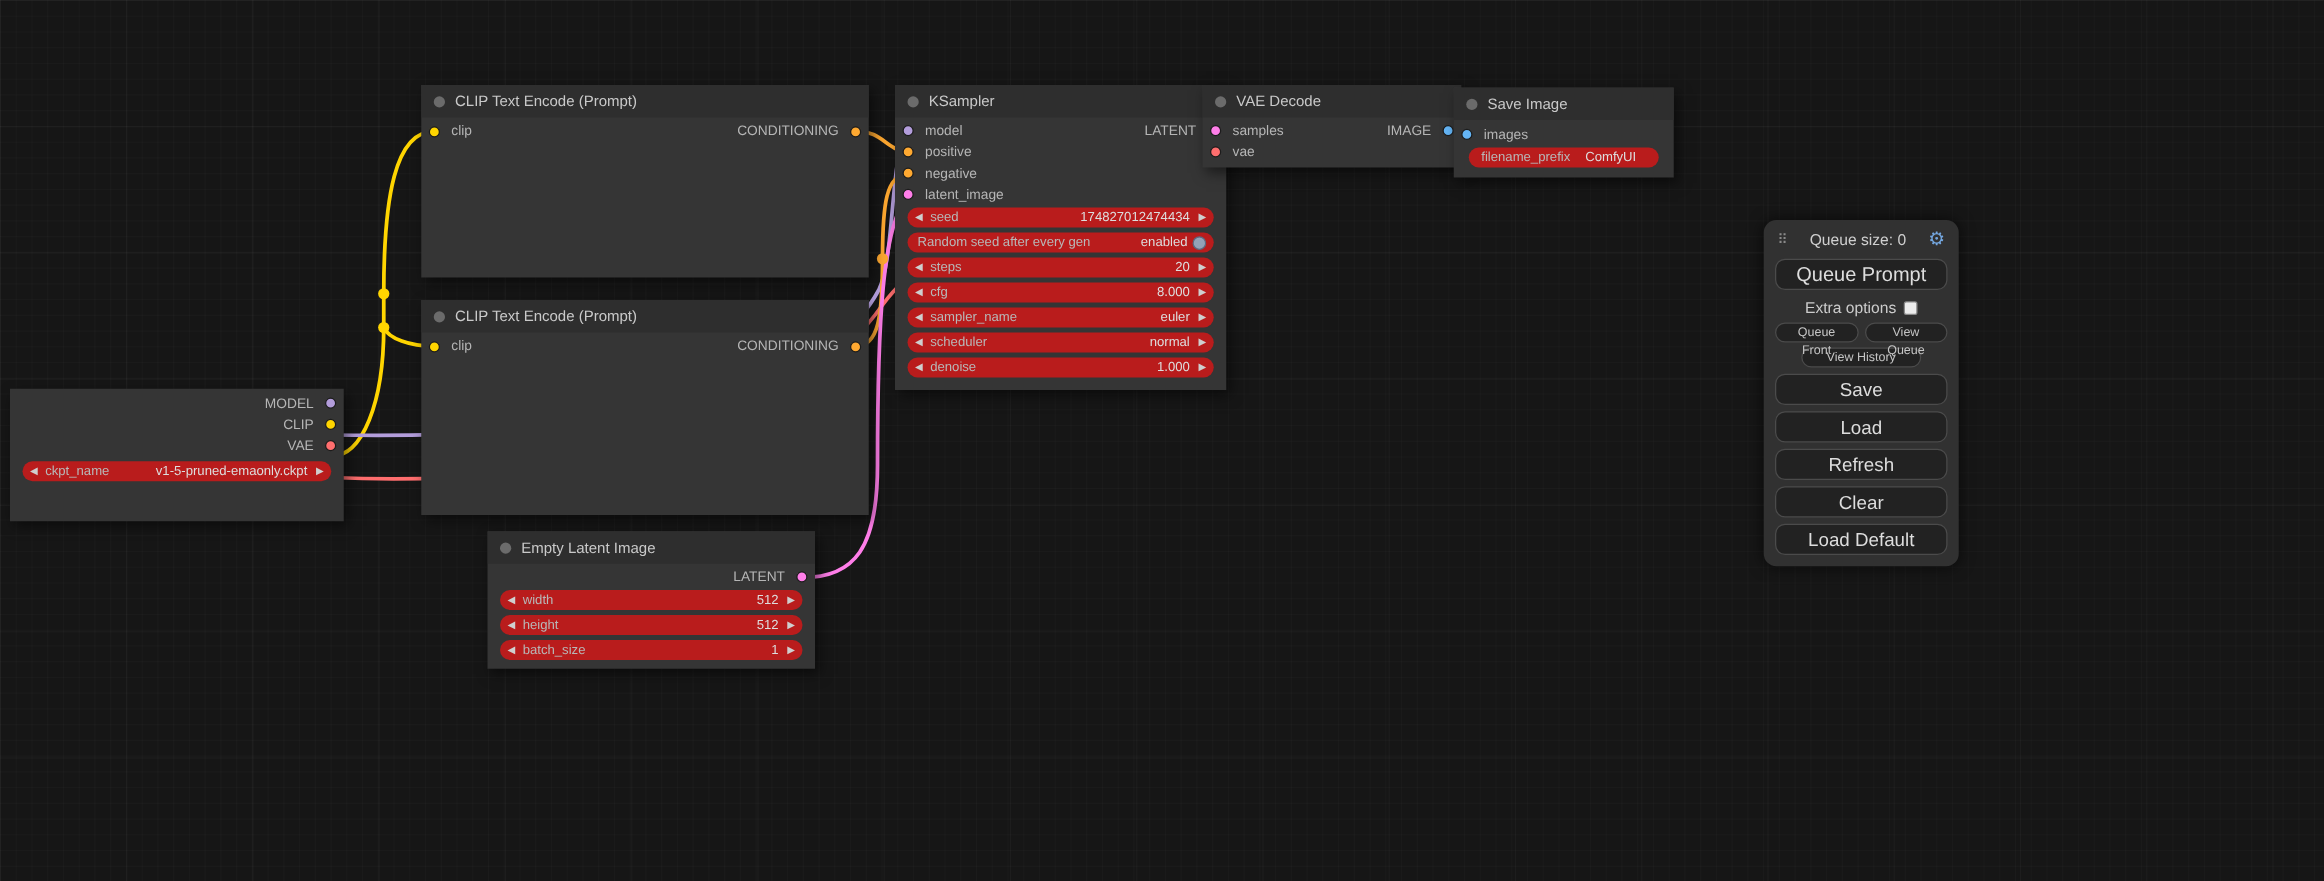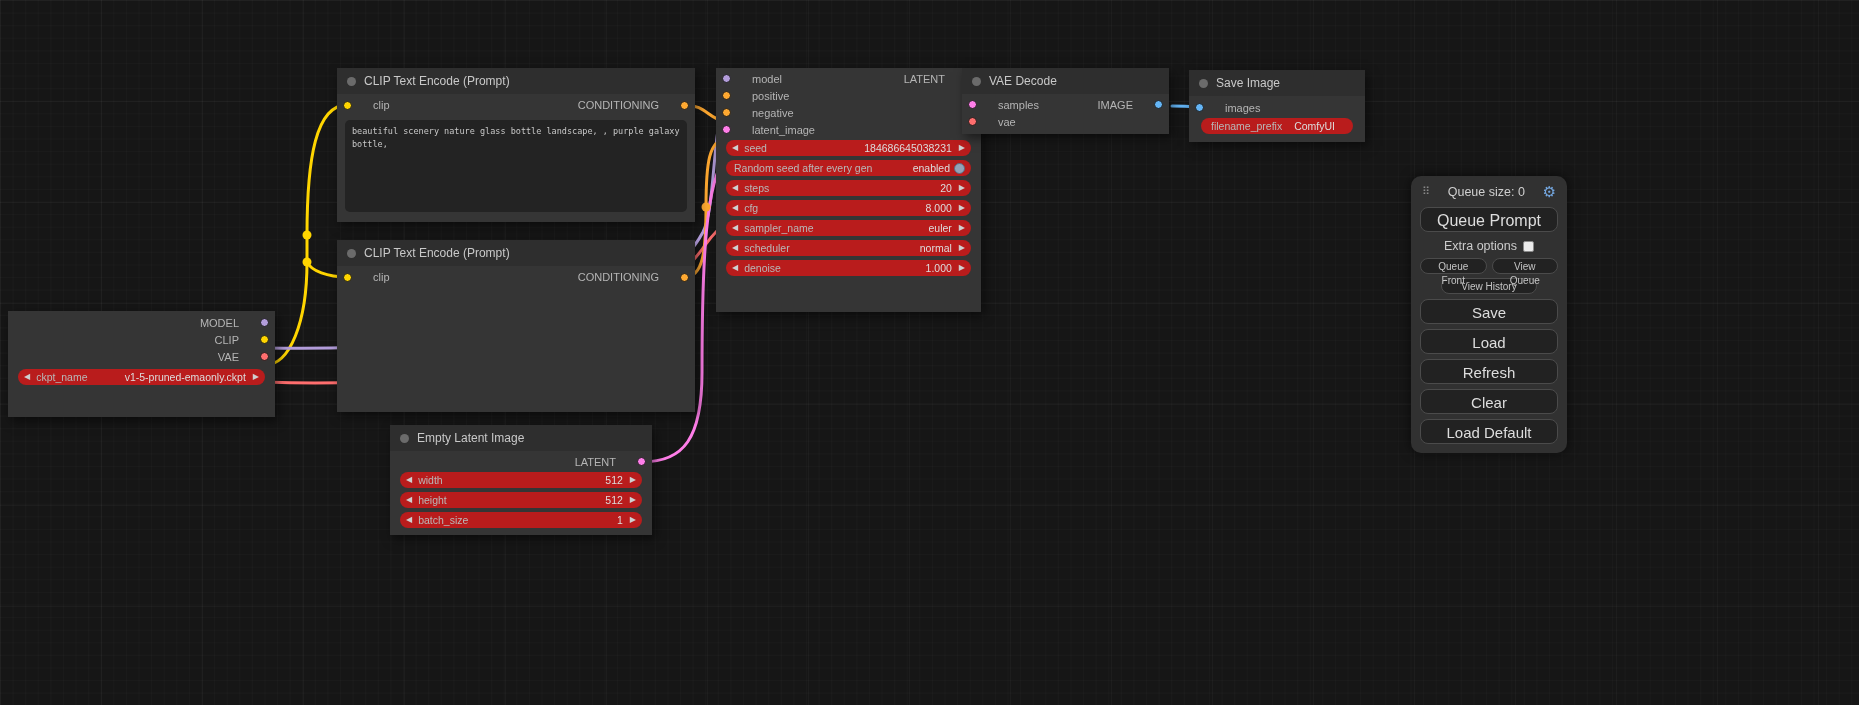--- a/index.html
+++ b/index.html
@@ -20,21 +20,21 @@
     position:absolute;z-index:2;background:#353535;border-radius:0;
     box-shadow:3px 4px 10px rgba(0,0,0,0.5);overflow:hidden;
   }
   .node-title{
     height:26px;display:flex;align-items:center;gap:8px;padding:0 10px;
     background:#2e2e2e;color:#c9c9c9;font-size:12px;
   }
   .title-dot{width:9px;height:9px;border-radius:50%;background:#6b6b6b;flex:0 0 auto;}
   .io-row{display:flex;justify-content:space-between;align-items:center;height:17px;padding:0 6px;color:#b5b5b5;font-size:11px;}
   .io-row.tall{height:18px;}
-  .slot-in,.slot-out{display:flex;align-items:center;gap:21px;}
+  .slot-in,.slot-out{display:flex;align-items:center;gap:9px;}
   .dot{width:9px;height:9px;border-radius:50%;border:1px solid #1c1c1c;box-sizing:border-box;flex:0 0 auto;}
   .prompt-text{
     margin:6px 8px;background:#232323;border-radius:5px;padding:5px 7px;
     color:#c8c8c8;font-family:"DejaVu Sans Mono",monospace;font-size:8.5px;line-height:1.55;
     white-space:pre-wrap;word-break:break-word;
   }
   .widget{
     display:flex;align-items:center;height:16px;background:#b91c1c;border-radius:8px;
     margin:4px 10px 0;padding:0 6px;font-size:10.5px;color:#b8b8b8;
   }
@@ -121,21 +121,20 @@
   <div class="io-row tall" style="margin-top:2px">
     <span class="slot-in">
         <span class="dot" style="background: rgb(255, 213, 0);"></span>
         <span>clip</span>
       </span>
     <span class="slot-out">
         <span>CONDITIONING</span>
         <span class="dot" style="background: rgb(255, 169, 49);"></span>
       </span>
   </div>
-  <div class="prompt-text" style="height:82px">beautiful scenery nature glass bottle landscape, , purple galaxy bottle,</div>
 </div>
 
 <div class="node" style="left:337px;top:240px;width:358px;height:172px">
   <div class="node-title">
     <span class="title-dot"></span>
     <span>CLIP Text Encode (Prompt)</span>
   </div>
   <div class="io-row tall" style="margin-top:2px">
     <span class="slot-in">
         <span class="dot" style="background: rgb(255, 213, 0);"></span>
@@ -173,20 +172,24 @@
   </div>
   <div class="widget">
     <span class="warr">◀</span>
     <span class="wlabel">batch_size</span>
     <span class="wvalue">1</span>
     <span class="warr">▶</span>
   </div>
 </div>
 
 <div class="node" style="left:716px;top:68px;width:265px;height:244px">
+  <div class="node-title">
+    <span class="title-dot"></span>
+    <span>KSampler</span>
+  </div>
   <div class="io-row" style="margin-top:2px">
     <span class="slot-in">
         <span class="dot" style="background: rgb(179, 157, 219);"></span>
         <span>model</span>
       </span>
     <span class="slot-out">
         <span>LATENT</span>
         <span class="dot" style="background: rgb(255, 126, 233);"></span>
       </span>
   </div>
@@ -204,21 +207,21 @@
   </div>
   <div class="io-row">
     <span class="slot-in">
         <span class="dot" style="background: rgb(255, 126, 233);"></span>
         <span>latent_image</span>
       </span>
   </div>
   <div class="widget" style="margin-top:2px">
     <span class="warr">◀</span>
     <span class="wlabel">seed</span>
-    <span class="wvalue">184686645038231</span>
+    <span class="wvalue">174827012474434</span>
     <span class="warr">▶</span>
   </div>
   <div class="widget">
     <span class="wlabel" style="margin-left:2px">Random seed after every gen</span>
     <span class="wvalue" style="padding-right:0">enabled</span>
     <span class="wknob"></span>
   </div>
   <div class="widget">
     <span class="warr">◀</span>
     <span class="wlabel">steps</span>
@@ -267,21 +270,21 @@
       </span>
   </div>
   <div class="io-row">
     <span class="slot-in">
         <span class="dot" style="background: rgb(255, 110, 110);"></span>
         <span>vae</span>
       </span>
   </div>
 </div>
 
-<div class="node" style="left:1189px;top:70px;width:176px;height:72px">
+<div class="node" style="left:1163px;top:70px;width:176px;height:72px">
   <div class="node-title">
     <span class="title-dot"></span>
     <span>Save Image</span>
   </div>
   <div class="io-row" style="margin-top:3px">
     <span class="slot-in">
         <span class="dot" style="background: rgb(100, 181, 246);"></span>
         <span>images</span>
       </span>
   </div>

